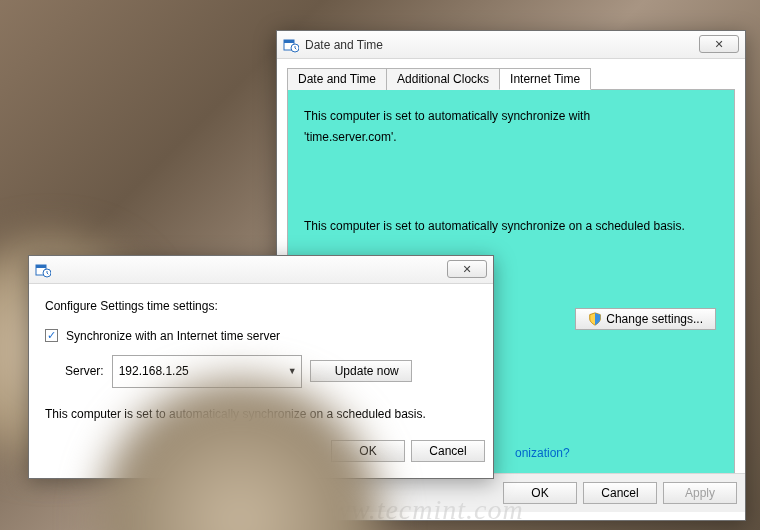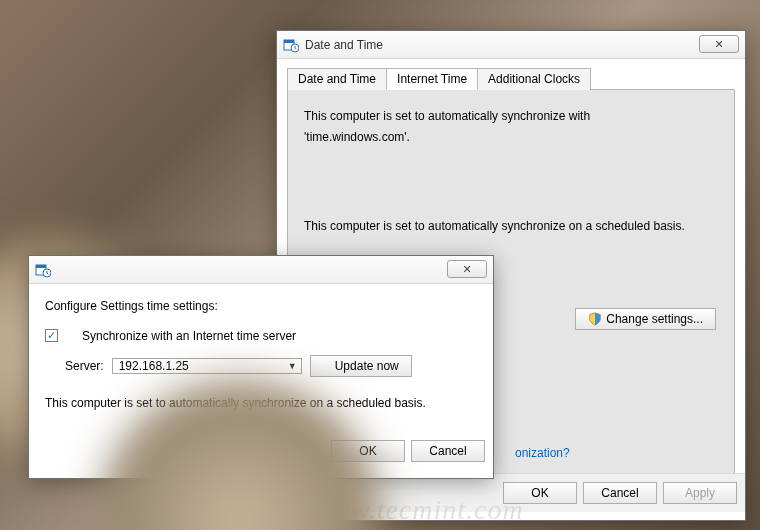--- a/index.html
+++ b/index.html
@@ -75,21 +75,21 @@
       background: #fff;
       border-bottom: 1px solid #fff;
       z-index: 2;
     }
     .tabpanel {
       border: 1px solid #b5b5b5;
       border-top: none;
       padding: 18px 16px 14px 16px;
       min-height: 380px;
       position: relative;
-      background: #e5e5e5;
+      background: #5eead4;
     }
 
     .para { margin-bottom: 4px; color: #000; line-height: 1.4; }
     .para + .para.spaced { margin-top: 72px; }
 
     .btn {
       min-width: 74px;
       height: 22px;
       padding: 0 12px;
       border: 1px solid #adadad;
@@ -117,30 +117,30 @@
       position: absolute;
       right: 18px;
       top: 218px;
     }
     .change-btn .btn { min-width: 130px; }
 
     .link { color: #0066cc; text-decoration: none; }
 
     
     .inner-dialog .content { padding: 14px 16px 58px 16px; position: relative; }
-    .field-row { display: flex; align-items: center; gap: 20px; margin-top: 14px; }
+    .field-row { display: flex; align-items: center; gap: 4px; margin-top: 14px; }
     .checkbox {
       width: 13px; height: 13px; border: 1px solid #7a7a7a; background: #fff;
       display: inline-flex; align-items: center; justify-content: center;
       margin-right: 4px;
     }
     .checkbox.checked::after { content: "✓"; font-size: 11px; color: #1b6dd1; line-height: 1; }
     .server-row { display: flex; align-items: center; gap: 8px; margin: 12px 0 18px 20px; }
     .combo {
-      width: 190px; height: 16px;
+      width: 190px; height: 33px;
       border: 1px solid #a8a8a8;
       background: #fff;
       display: flex; align-items: center; justify-content: space-between;
       padding: 0 4px 0 6px;
       font-size: 12px;
     }
     .combo .caret { font-size: 9px; color: #333; }
 
     .watermark {
       position: absolute; left: 0; right: 0; bottom: 4px;
@@ -178,26 +178,26 @@
         </svg>
     </span>
     <span class="title-text">Date and Time</span>
     <div class="close-btn">
       <span>✕</span>
     </div>
   </div>
   <div class="content" style="padding-bottom:0; height:calc(100% - 28px); position:relative;">
     <div class="tabstrip">
       <div class="tab">Date and Time</div>
+      <div class="tab">Additional Clocks</div>
       <div class="tab active">Internet Time</div>
-      <div class="tab">Additional Clocks</div>
     </div>
     <div class="tabpanel" style="height:385px;">
       <div class="para">This computer is set to automatically synchronize with</div>
-      <div class="para">'time.windows.com'.</div>
+      <div class="para">'time.server.com'.</div>
       <div class="para spaced">This computer is set to automatically synchronize on a scheduled basis.</div>
 
       <div class="change-btn">
         <button class="btn">
           <span class="shield">
             <svg viewBox="0 0 16 16">
                 <path d="M8 1 L14 3 V8 C14 12 8 15 8 15 C8 15 2 12 2 8 V3 Z" fill="#ffd24a" stroke="#c08500"></path>
                 <path d="M8 1 L14 3 V8 C14 12 8 15 8 15 Z" fill="#3a8fe0"></path>
               </svg>
           </span>

